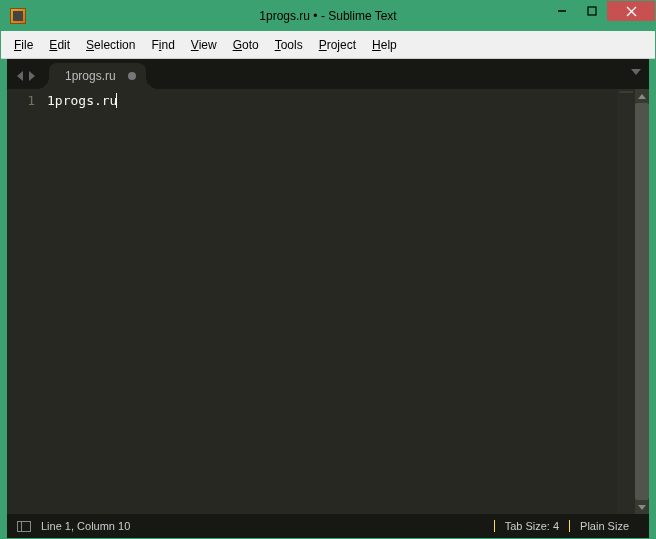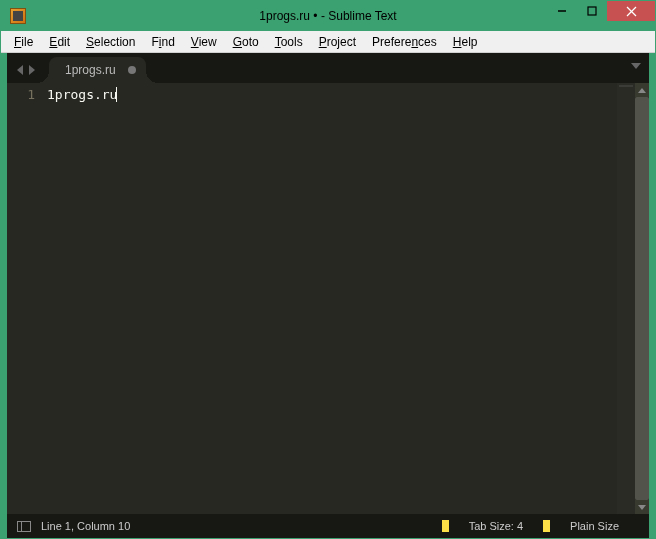--- a/index.html
+++ b/index.html
@@ -63,21 +63,21 @@
   font-size: 11px;
   cursor: pointer;
 }
 .win-btn.close {
   width: 48px;
   background: #c75050;
   color: #fff;
 }
 .win-btn.close svg { stroke: #fff; }
 .menubar {
-  height: 22px;
+  height: 28px;
   background: #f0f0f0;
   display: flex;
   align-items: center;
   padding: 0 6px;
   gap: 2px;
   border-bottom: 1px solid #d0d0d0;
 }
 .menu-item {
   padding: 2px 7px;
   color: #000;
@@ -268,22 +268,22 @@
   content: "";
   position: absolute;
   left: 3px;
   top: 0;
   bottom: 0;
   width: 1px;
   background: #888;
 }
 .status-spacer { flex: 1; }
 .status-cell {
-  padding: 0 20px;
-  border-left: 7px solid #fde047;
+  padding: 0 10px;
+  border-left: 1px solid #fde047;
   display: flex;
   align-items: center;
 }
 </style>
 </head>
 <body>
 
 <div class="window">
 
   <div class="titlebar">
@@ -311,21 +311,20 @@
 
   <div class="menubar">
     <div class="menu-item"><span class="u">F</span>ile</div>
     <div class="menu-item"><span class="u">E</span>dit</div>
     <div class="menu-item"><span class="u">S</span>election</div>
     <div class="menu-item">F<span class="u">i</span>nd</div>
     <div class="menu-item"><span class="u">V</span>iew</div>
     <div class="menu-item"><span class="u">G</span>oto</div>
     <div class="menu-item"><span class="u">T</span>ools</div>
     <div class="menu-item"><span class="u">P</span>roject</div>
-    <div class="menu-item">Prefere<span class="u">n</span>ces</div>
     <div class="menu-item"><span class="u">H</span>elp</div>
   </div>
 
   <div class="body-area">
     <div class="tabbar">
       <div class="tab-nav">
         <div class="tab-nav-arrow left"></div>
         <div class="tab-nav-arrow right"></div>
       </div>
       <div class="tab">

